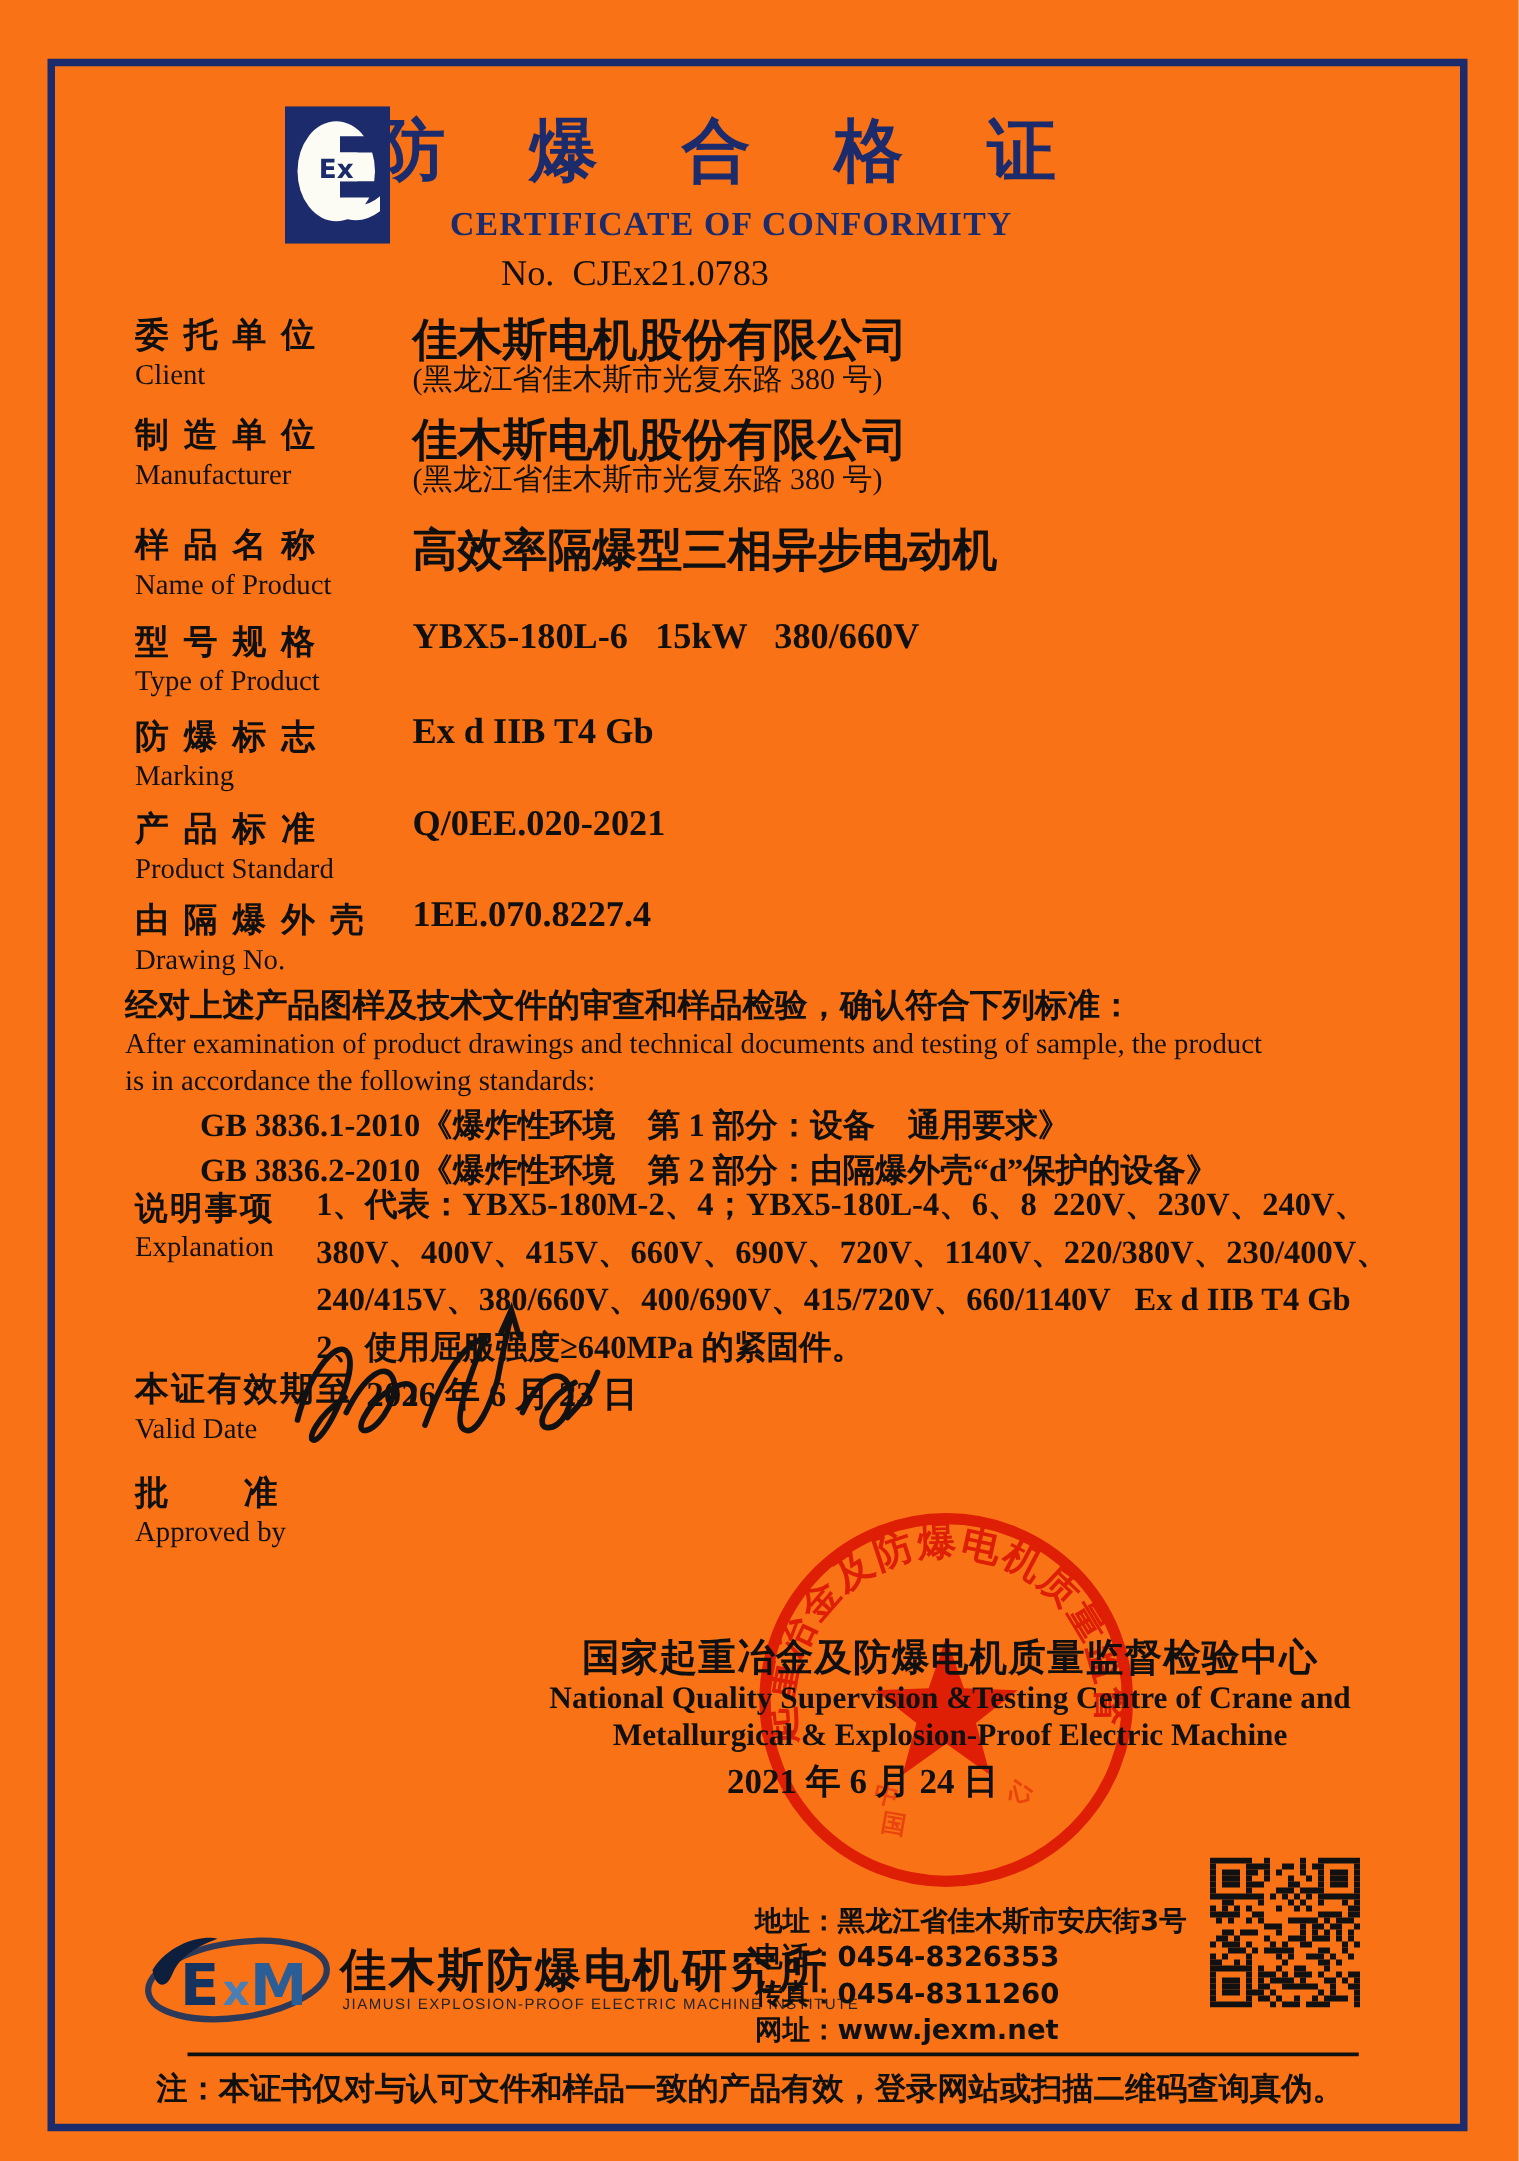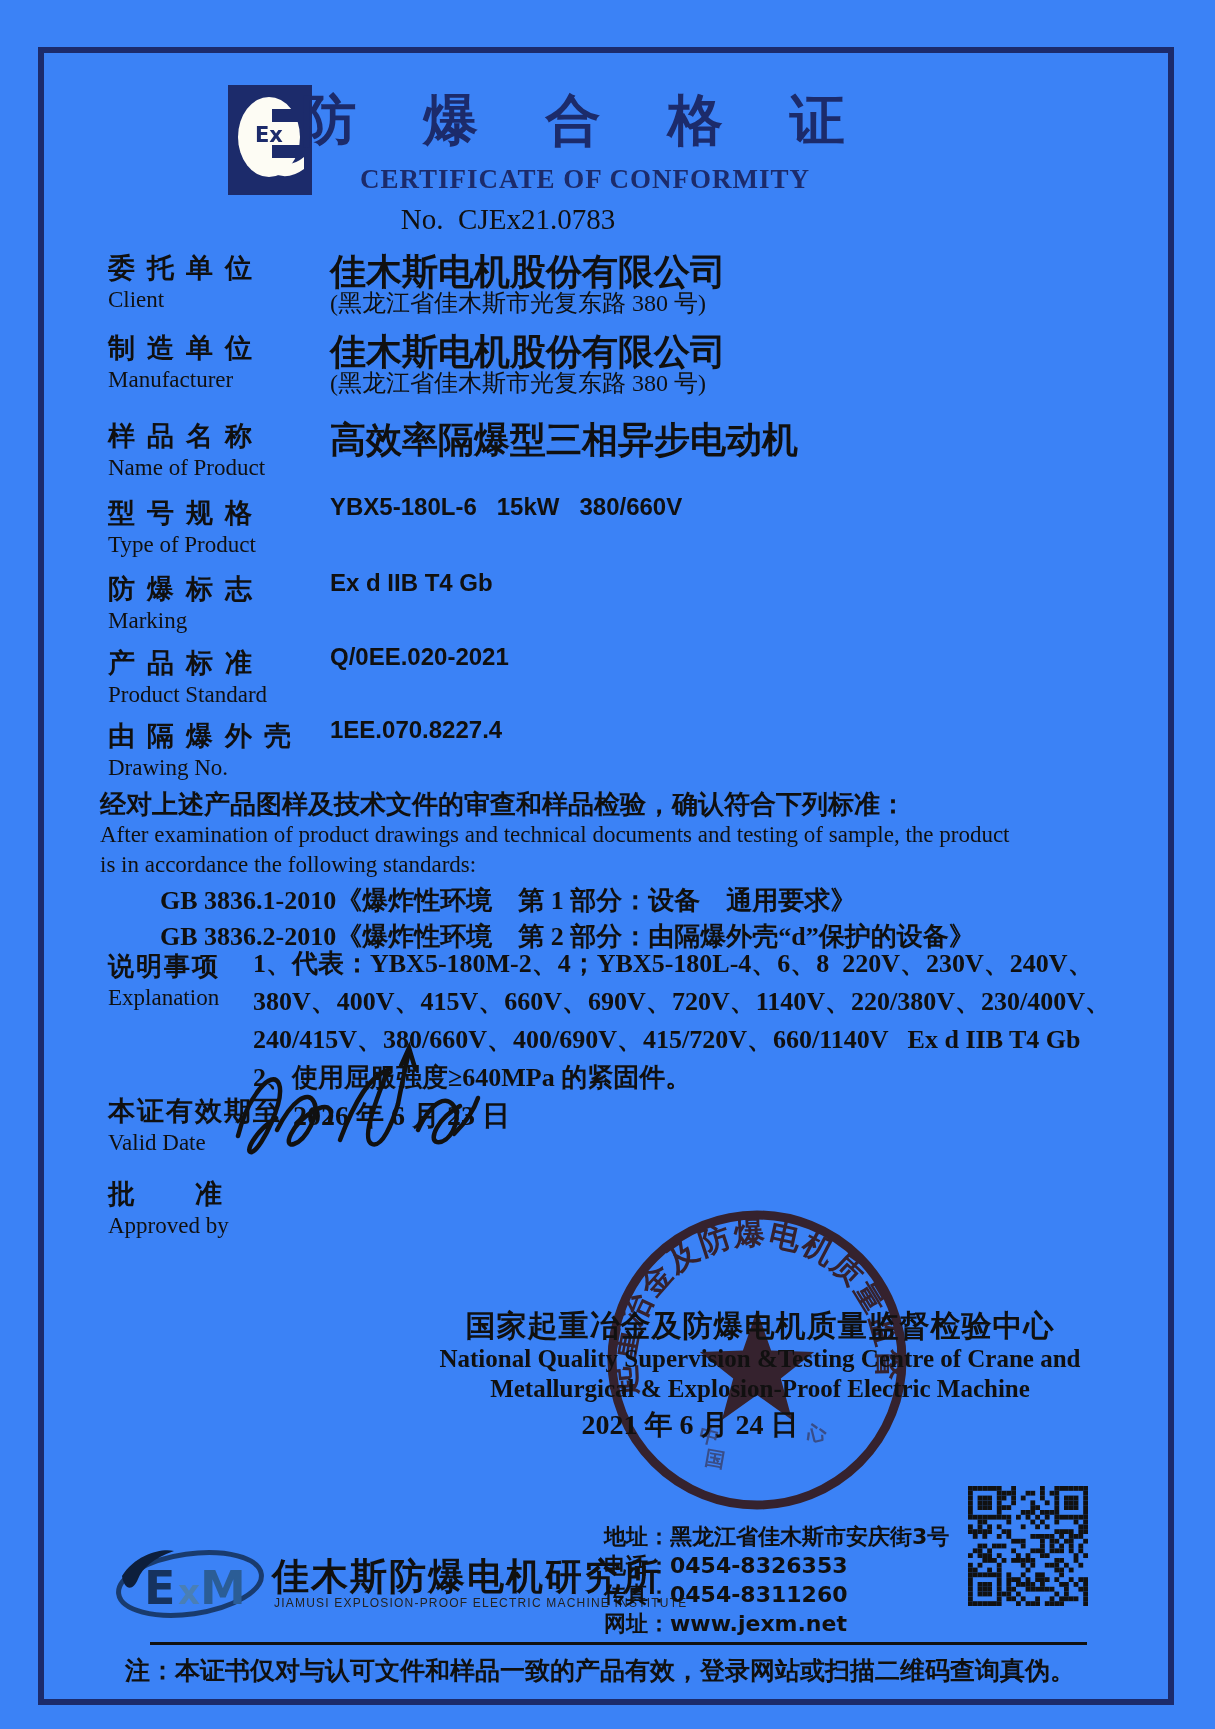--- a/index.html
+++ b/index.html
@@ -1,25 +1,25 @@
 <!DOCTYPE html>
 <html><head>
 <meta charset="utf-8">
 <style>
   html,body{margin:0;padding:0;background:#e8e8e8;}
-  .page{position:relative;width:1215px;height:1729px;background:#3b82f6;overflow:hidden;
+  .page{position:relative;width:1215px;height:1729px;background:#f97316;overflow:hidden;
         font-family:"Liberation Sans","DejaVu Sans",sans-serif;color:#151515;}
   .frame{position:absolute;left:38px;top:47px;width:1124px;height:1646px;border:6px solid #1c2b6b;}
   .abs{position:absolute;}
   .pre{white-space:pre;}
   .cn-label{font-family:"DejaVu Sans",sans-serif;font-weight:bold;font-size:27px;letter-spacing:12px;color:#101010;}
   .cn-label-tight{font-family:"DejaVu Sans",sans-serif;font-weight:bold;font-size:26px;letter-spacing:2px;color:#101010;}
   .en-label{font-family:"Liberation Serif","DejaVu Serif",serif;font-size:23px;color:#101010;}
   .cjk-value{font-family:"DejaVu Sans",sans-serif;font-weight:bold;font-size:36px;color:#101010;}
-  .serif-value{font-family:Liberation Sans, sans-serif;font-weight:bold;font-size:24px;color:#101010;}
+  .serif-value{font-family:Liberation Serif, serif;font-weight:bold;font-size:29px;color:#101010;}
   .addr{font-family:"Liberation Serif","DejaVu Serif",serif;font-size:24px;color:#101010;}
   .stmt-cn{font-family:"DejaVu Sans",sans-serif;font-weight:bold;font-size:26px;color:#101010;}
   .stmt-en{font-family:"Liberation Serif","DejaVu Serif",serif;font-size:23px;color:#101010;}
   .std{font-family:"Liberation Serif","DejaVu Serif",serif;font-weight:bold;font-size:26px;color:#101010;}
   .expl{font-family:"Liberation Serif","DejaVu Serif",serif;font-weight:bold;font-size:26px;line-height:38px;color:#101010;white-space:pre;}
   .issuer-cn{font-family:"DejaVu Sans",sans-serif;font-weight:bold;font-size:30px;letter-spacing:1px;color:#101010;}
   .issuer-en{font-family:"Liberation Serif","DejaVu Serif",serif;font-weight:bold;font-size:25px;color:#101010;}
   .date-line{font-family:"Liberation Serif","DejaVu Serif",serif;font-weight:bold;font-size:28px;color:#101010;}
   .center{text-align:center;}
   .title-cn{font-family:"DejaVu Sans",sans-serif;font-weight:bold;font-size:55px;letter-spacing:24px;color:#1c2b6b;}

